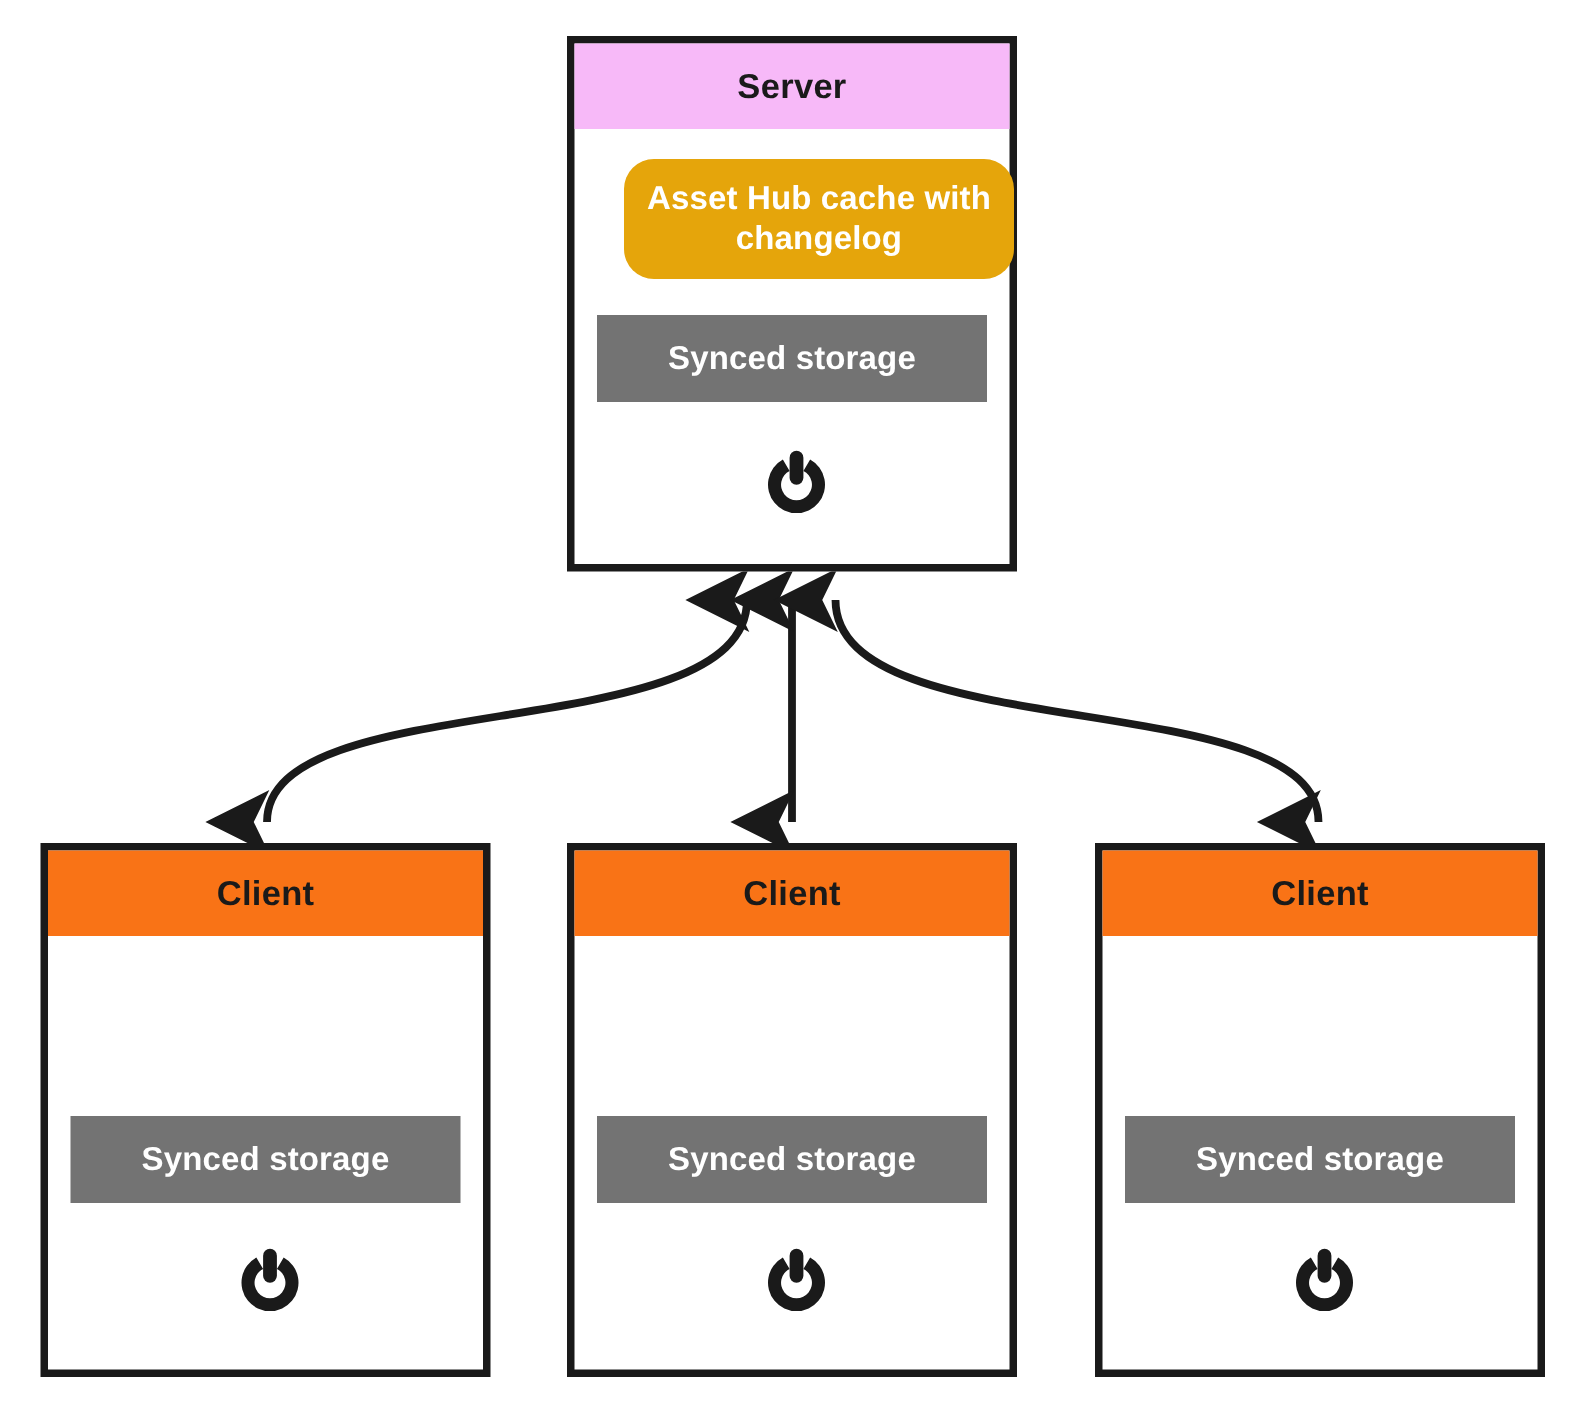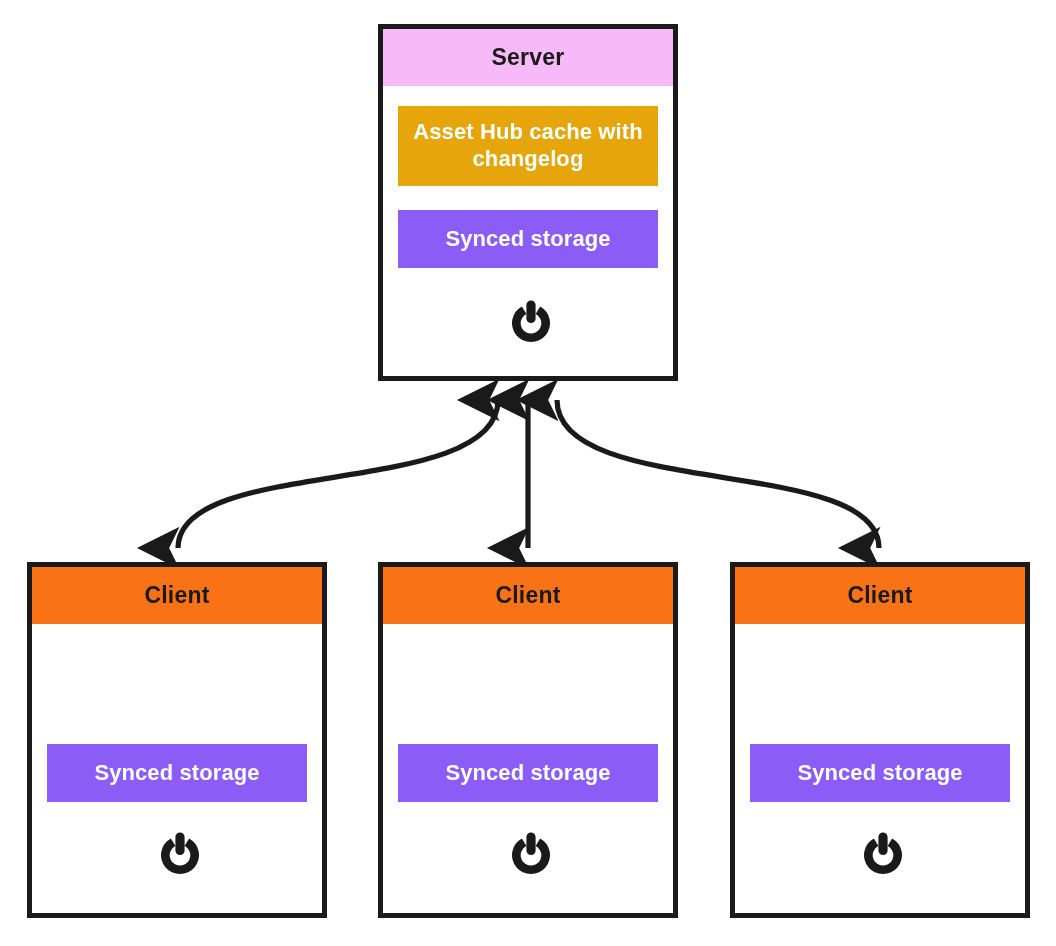--- a/index.html
+++ b/index.html
@@ -51,21 +51,21 @@
     align-items: center;
     justify-content: center;
     text-align: center;
     color: #ffffff;
     font-size: 22px;
     font-weight: bold;
     line-height: 1.22;
     letter-spacing: 0.1px;
   }
   .block-orange { background: #e5a50b; }
-  .block-teal   { background: #8b5cf6; }
+  .block-teal   { background: #737373; }
 
   
   .power-icon {
     position: absolute;
     width: 48px;
     height: 50px;
   }
   .power-icon svg { display: block; width: 100%; height: 100%; }
 
   
@@ -103,21 +103,21 @@
     </g>
 
     <g>
       <path d="M 879,548 C 879,455 557,500 557,400" fill="none" stroke="#1a1a1a" stroke-width="5.2" stroke-linecap="butt" marker-start="url(#arrowDown)" marker-end="url(#arrowUp)"></path>
     </g>
   </svg>
 
   <div class="node" style="left:378px; top:24px; width:300px; height:357px;">
     <div class="node-header header-server">Server</div>
 
-    <div class="block block-orange" style="left:15px; top:77px; width:260px; height:80px;">Asset Hub cache with changelog</div>
+    <div class="block block-orange" style="left:33px; top:77px; width:260px; height:80px;border-radius:20px;">Asset Hub cache with changelog</div>
 
     <div class="block block-teal" style="left:15px; top:181px; width:260px; height:58px;">Synced storage</div>
 
     <div class="power-icon" style="left:124px; top:269px;">
       <svg viewBox="0 0 48 50" xmlns="http://www.w3.org/2000/svg">
         <path d="M24 2.5 a4.6 4.6 0 0 1 4.6 4.6 v13.4 a4.6 4.6 0 0 1 -9.2 0 V7.1 A4.6 4.6 0 0 1 24 2.5 z" fill="#1a1a1a"></path>
         <path d="M14.9 8.4 a19 19 0 1 0 18.2 0 l-4.5 7.6 a10.3 10.3 0 1 1 -9.2 0 z" fill="#1a1a1a"></path>
       </svg>
     </div>
   </div>

